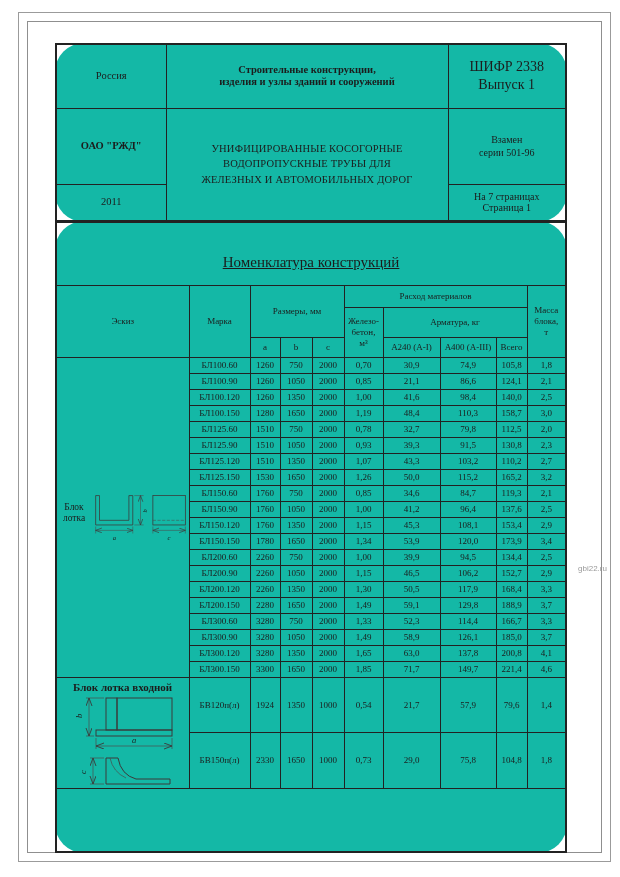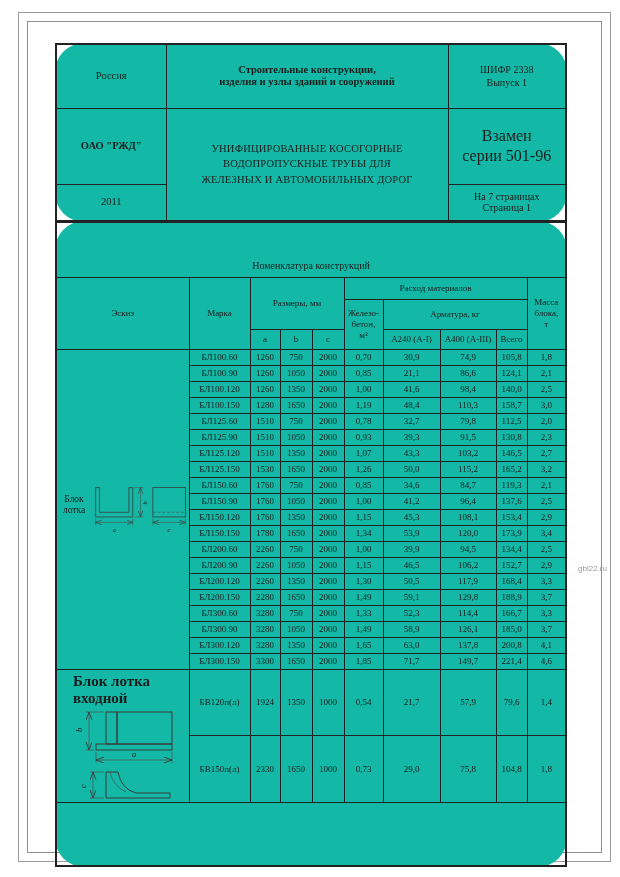--- a/index.html
+++ b/index.html
@@ -16,33 +16,33 @@
   
   .doc td{font-size:10.5px;}
   .doc .r1{height:64px;}
   .doc .r2{height:76px;}
   .doc .r3{height:37px;}
   .b{font-weight:bold;}
   .caps-title{font-size:8.5px;letter-spacing:.2px;line-height:1.5;}
   .two-line span{display:block;}
   .gap-line span{display:block;margin:2px 0;}
   
-  .main .t-title td{height:48px;vertical-align:bottom;padding-bottom:6px;font-size:10px;border-bottom:none;}
+  .main .t-title td{height:48px;vertical-align:bottom;padding-bottom:14px;font-size:15px;border-bottom:none;text-decoration:underline;}
   .main .hr1{height:22px;}
   .main .hr2{height:30px;}
   .main .hr3{height:20px;}
   .main .data-row{height:16px;}
   .main .inlet-row{height:52px;}
   .main .t-empty td{height:62px;}
   .main td.hcell{font-size:9px;}
   .stack span{display:block;line-height:1.2;}
   .sketch-cell{vertical-align:middle;}
   .sketch-wrap{display:flex;flex-direction:row;align-items:center;justify-content:center;}
   .sketch-label{font-size:9.5px;margin-bottom:9px;}
-  .sketch-label-inlet{font-size:15px;text-align:left;padding:3px 12px 2px 16px;}
+  .sketch-label-inlet{font-size:11px;text-align:left;padding:3px 12px 2px 16px;}
   .inlet-wrap{display:flex;flex-direction:column;align-items:stretch;}
   svg text{font-family:"Liberation Serif",serif;font-style:italic;font-size:8.5px;fill:#1c1c1c;}
   svg .ln{stroke:#3a3a3a;stroke-width:1;fill:none;}
   svg .thin{stroke:#4a4a4a;stroke-width:.7;fill:none;}
   .watermark{position:absolute;left:578px;top:564px;font-size:8px;color:#999;font-family:"Liberation Sans",sans-serif;z-index:5;}
 </style>
 </head>
 <body>
 
 <div class="frame-outer">
@@ -59,32 +59,32 @@
         <col style="width:282px">
         <col style="width:118px">
       </colgroup>
     <tbody>
       <tr class="r1">
         <td>Россия</td>
         <td class="b two-line">
           <span>Строительные конструкции,</span>
           <span>изделия и узлы зданий и сооружений</span>
         </td>
-        <td class="gap-line" style="font-size:10px">
+        <td class="gap-line" style="font-size:14px">
           <span>ШИФР 2338</span>
           <span>Выпуск 1</span>
         </td>
       </tr>
       <tr class="r2">
         <td class="b">ОАО "РЖД"</td>
         <td rowspan="2" class="caps-title two-line">
           <span>УНИФИЦИРОВАННЫЕ КОСОГОРНЫЕ ВОДОПРОПУСКНЫЕ ТРУБЫ ДЛЯ</span>
           <span>ЖЕЛЕЗНЫХ И АВТОМОБИЛЬНЫХ ДОРОГ</span>
         </td>
-        <td class="gap-line" style="font-size:16px">
+        <td class="gap-line" style="font-size:10px">
           <span>Взамен</span>
           <span>серии 501-96</span>
         </td>
       </tr>
       <tr class="r3">
         <td>2011</td>
         <td class="two-line" style="font-size:10px">
           <span>На 7 страницах</span>
           <span>Страница 1</span>
         </td>
@@ -237,21 +237,21 @@
           <td>2,3</td>
         </tr>
         <tr class="data-row">
           <td>БЛ125.120</td>
           <td>1510</td>
           <td>1350</td>
           <td>2000</td>
           <td>1,07</td>
           <td>43,3</td>
           <td>103,2</td>
-          <td>146,5</td>
+          <td>110,2</td>
           <td>2,7</td>
         </tr>
         <tr class="data-row">
           <td>БЛ125.150</td>
           <td>1530</td>
           <td>1650</td>
           <td>2000</td>
           <td>1,26</td>
           <td>50,0</td>
           <td>115,2</td>

